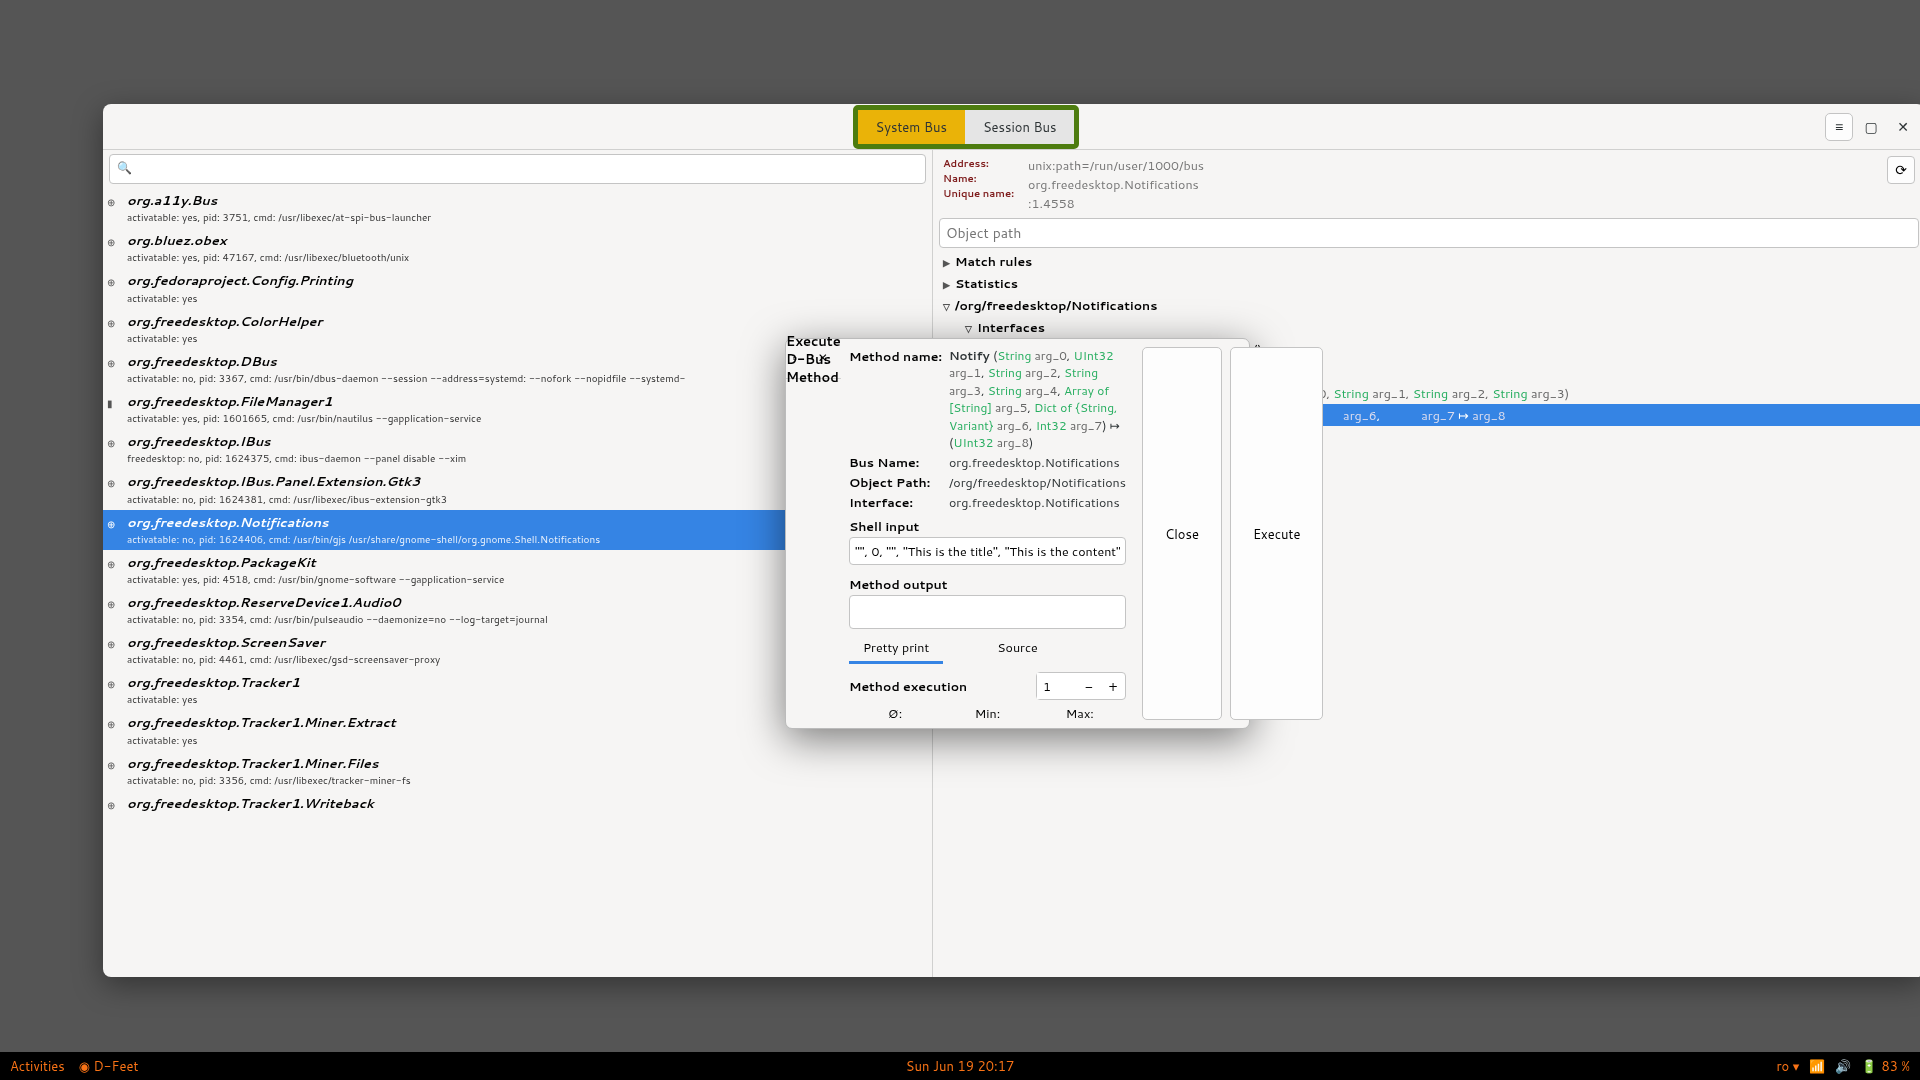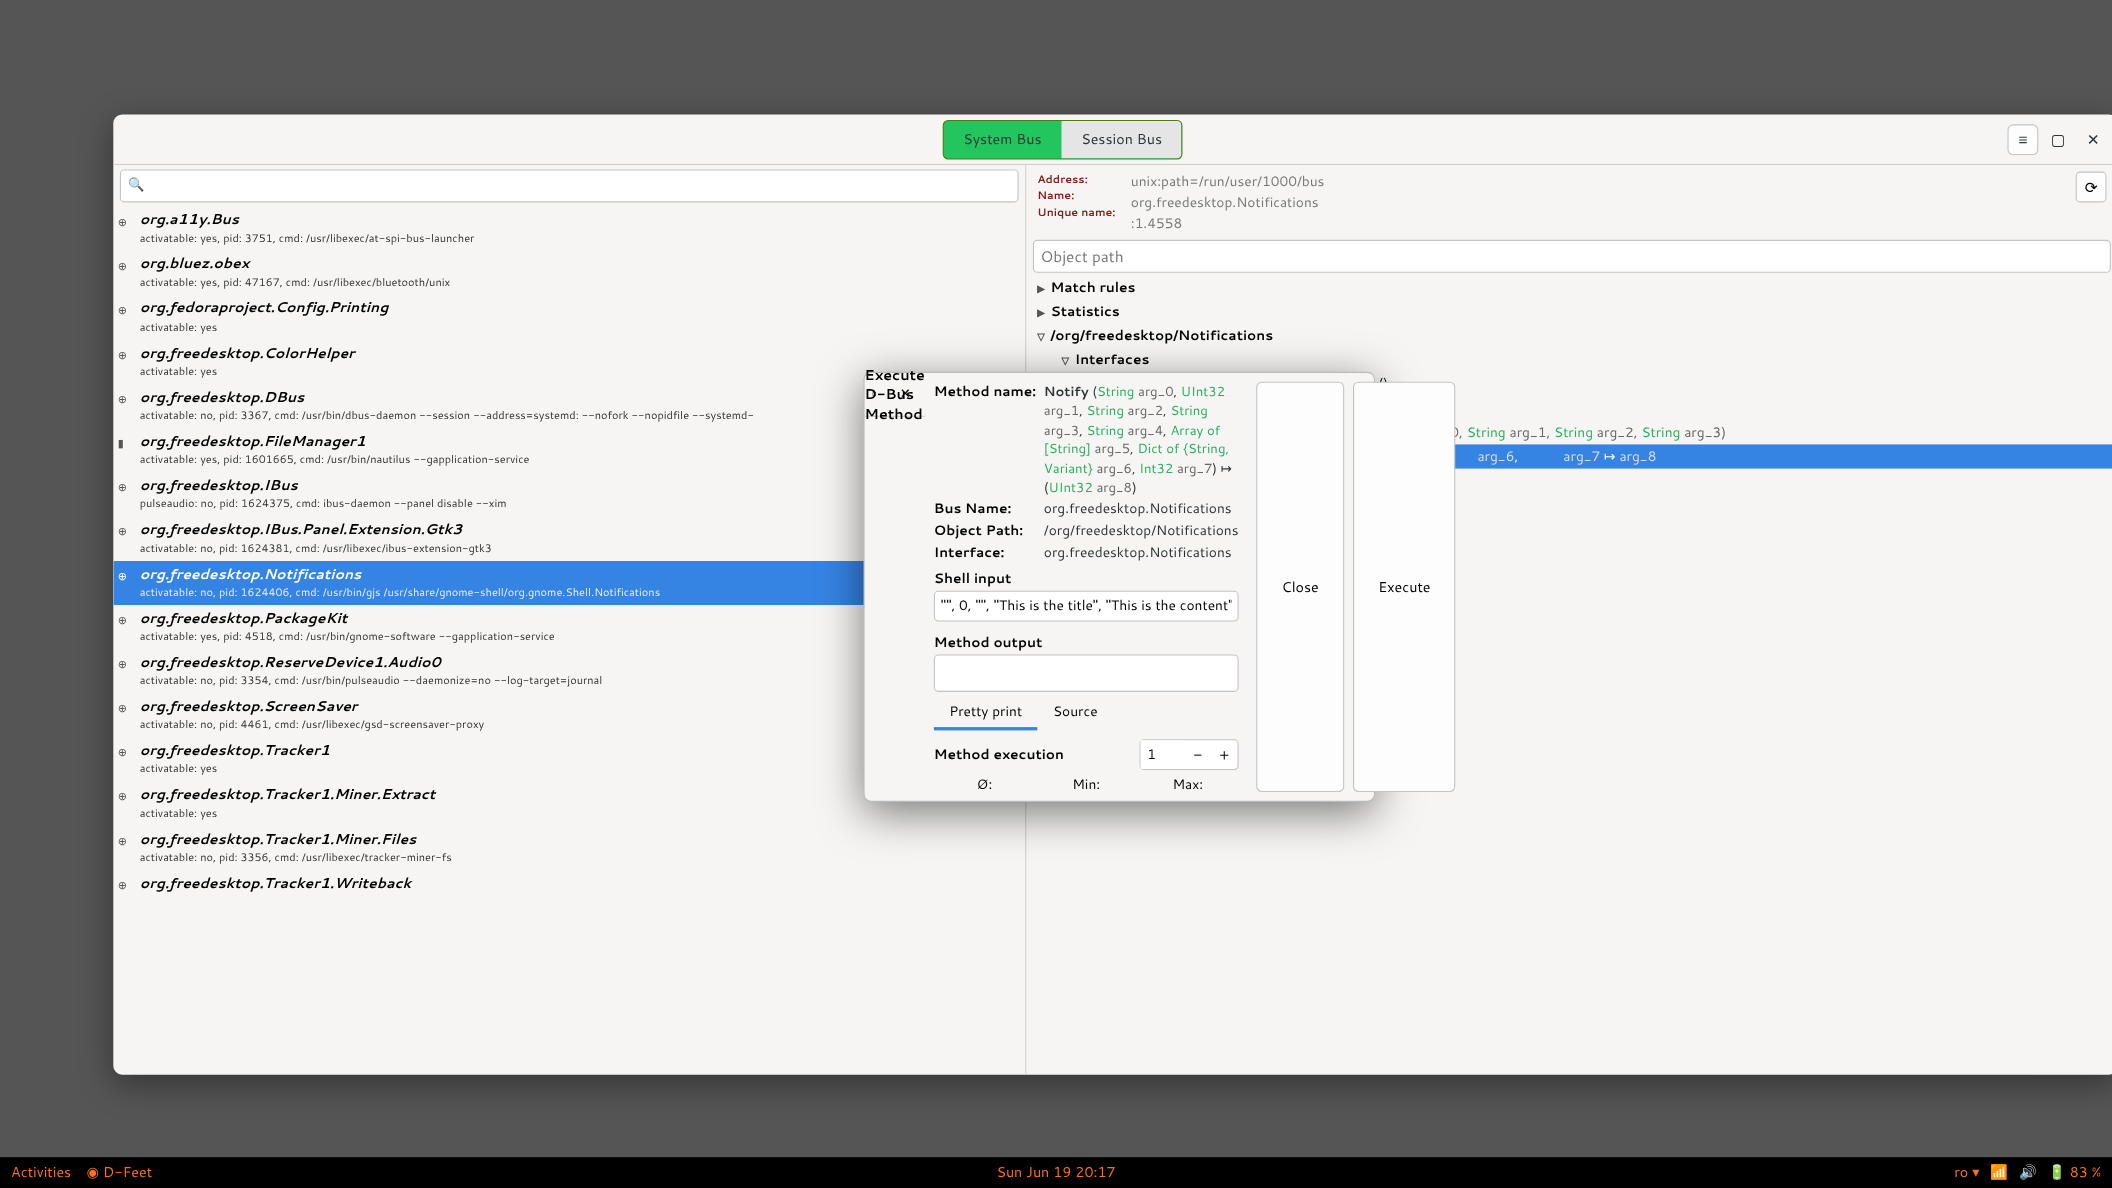--- a/index.html
+++ b/index.html
@@ -2,21 +2,21 @@
 <html><head>
 <meta charset="utf-8">
 <style>
   * { box-sizing: border-box; margin: 0; padding: 0; font-family: Cantarell, "Segoe UI", sans-serif; }
   body { background: #555; width: 1920px; height: 1080px; overflow: hidden; position: relative; font-size: 13px; }
 
   
   .win { position: absolute; left: 103px; top: 104px; width: 1822px; height: 873px; background: #f6f5f4; border-radius: 8px; box-shadow: 0 8px 30px rgba(0,0,0,.4); display: flex; flex-direction: column; }
   .titlebar { height: 46px; display: flex; align-items: center; padding: 0 8px; border-bottom: 1px solid #d0d0cf; }
   .title-spacer { flex: 1; }
-  .bus-toggle { display: flex; border: 1px solid #4d7c0f; border-radius: 5px; overflow: hidden; background: #22c55e; }
+  .bus-toggle { display: flex; border: 5px solid #4d7c0f; border-radius: 5px; overflow: hidden; background: #eab308; }
   .bus-toggle button { border: none; background: transparent; padding: 8px 18px; font-size: 13px; cursor: pointer; color: #2e3436; }
   .bus-toggle button.active { background: #e5e5e5; }
   .winbtn { width: 28px; height: 28px; border-radius: 5px; border: none; background: transparent; margin-left: 4px; cursor: pointer; display: flex; align-items: center; justify-content: center; font-size: 14px; color: #2e3436; }
   .winbtn.ham { border: 1px solid #c4c4c4; background: #fdfdfd; }
 
   .body { flex: 1; display: flex; overflow: hidden; }
   .left { width: 830px; border-right: 1px solid #d0d0cf; display: flex; flex-direction: column; }
   .searchbar { padding: 4px 6px; }
   .search-wrap { position: relative; }
   .search-wrap input { width: 100%; padding: 5px 6px 5px 26px; border: 1px solid #c4c4c4; border-radius: 4px; font-size: 13px; }
@@ -54,21 +54,21 @@
   .dlg-ctrl { position: absolute; right: 6px; top: 6px; display: flex; gap: 4px; }
   .dlg-ctrl button { width: 24px; height: 24px; border: none; background: transparent; border-radius: 4px; cursor: pointer; font-size: 12px; }
   .dlg-body { padding: 6px 8px; }
   .kv { display: flex; margin: 2px 0; }
   .kv .k { width: 100px; font-weight: bold; }
   .kv .v { flex: 1; color: #2e3436; }
   .sig-line { font-size: 12px; line-height: 1.45; color: #2e3436; }
   .sec-h { font-weight: bold; margin-top: 6px; }
   .txt { width: 100%; border: 1px solid #c4c4c4; background: #fff; border-radius: 4px; padding: 4px 5px; font-size: 12.5px; margin-top: 2px; }
   .out { height: 34px; }
-  .tabs { display: flex; margin-top: 4px; }
+  .tabs { display: flex; margin-top: 4px; gap: 40px; }
   .tab { padding: 5px 14px; cursor: pointer; font-size: 12.5px; }
   .tab.active { border-bottom: 3px solid #3584e4; font-weight: 500; }
   .exec-row { display: flex; align-items: center; gap: 6px; margin-top: 8px; }
   .spin { display: flex; border: 1px solid #c4c4c4; border-radius: 4px; background: #fff; margin-left: auto; }
   .spin input { width: 40px; border: none; text-align: left; padding: 4px 6px; font-size: 12.5px; }
   .spin button { width: 24px; border: none; background: transparent; cursor: pointer; }
   .stats { display: flex; font-size: 12.5px; margin-top: 4px; }
   .stats span { flex: 1; }
   .dlg-foot { display: flex; justify-content: flex-end; gap: 8px; padding: 8px; }
   .dlg-foot button { padding: 6px 22px; border: 1px solid #c4c4c4; border-radius: 5px; background: #fdfdfd; cursor: pointer; font-size: 13px; }
@@ -145,21 +145,21 @@
             <div class="row-icon">▮</div>
     <div class="row-txt">
               <div class="row-title">org.freedesktop.FileManager1</div>
     <div class="row-sub">activatable: yes, pid: 1601665, cmd: /usr/bin/nautilus --gapplication-service</div>
             </div>
           </div>
           <div class="row">
             <div class="row-icon">⊕</div>
     <div class="row-txt">
               <div class="row-title">org.freedesktop.IBus</div>
-    <div class="row-sub">pulseaudio: no, pid: 1624375, cmd: ibus-daemon --panel disable --xim</div>
+    <div class="row-sub">freedesktop: no, pid: 1624375, cmd: ibus-daemon --panel disable --xim</div>
             </div>
           </div>
           <div class="row">
             <div class="row-icon">⊕</div>
     <div class="row-txt">
               <div class="row-title">org.freedesktop.IBus.Panel.Extension.Gtk3</div>
     <div class="row-sub">activatable: no, pid: 1624381, cmd: /usr/libexec/ibus-extension-gtk3</div>
             </div>
           </div>
           <div class="row selected">

